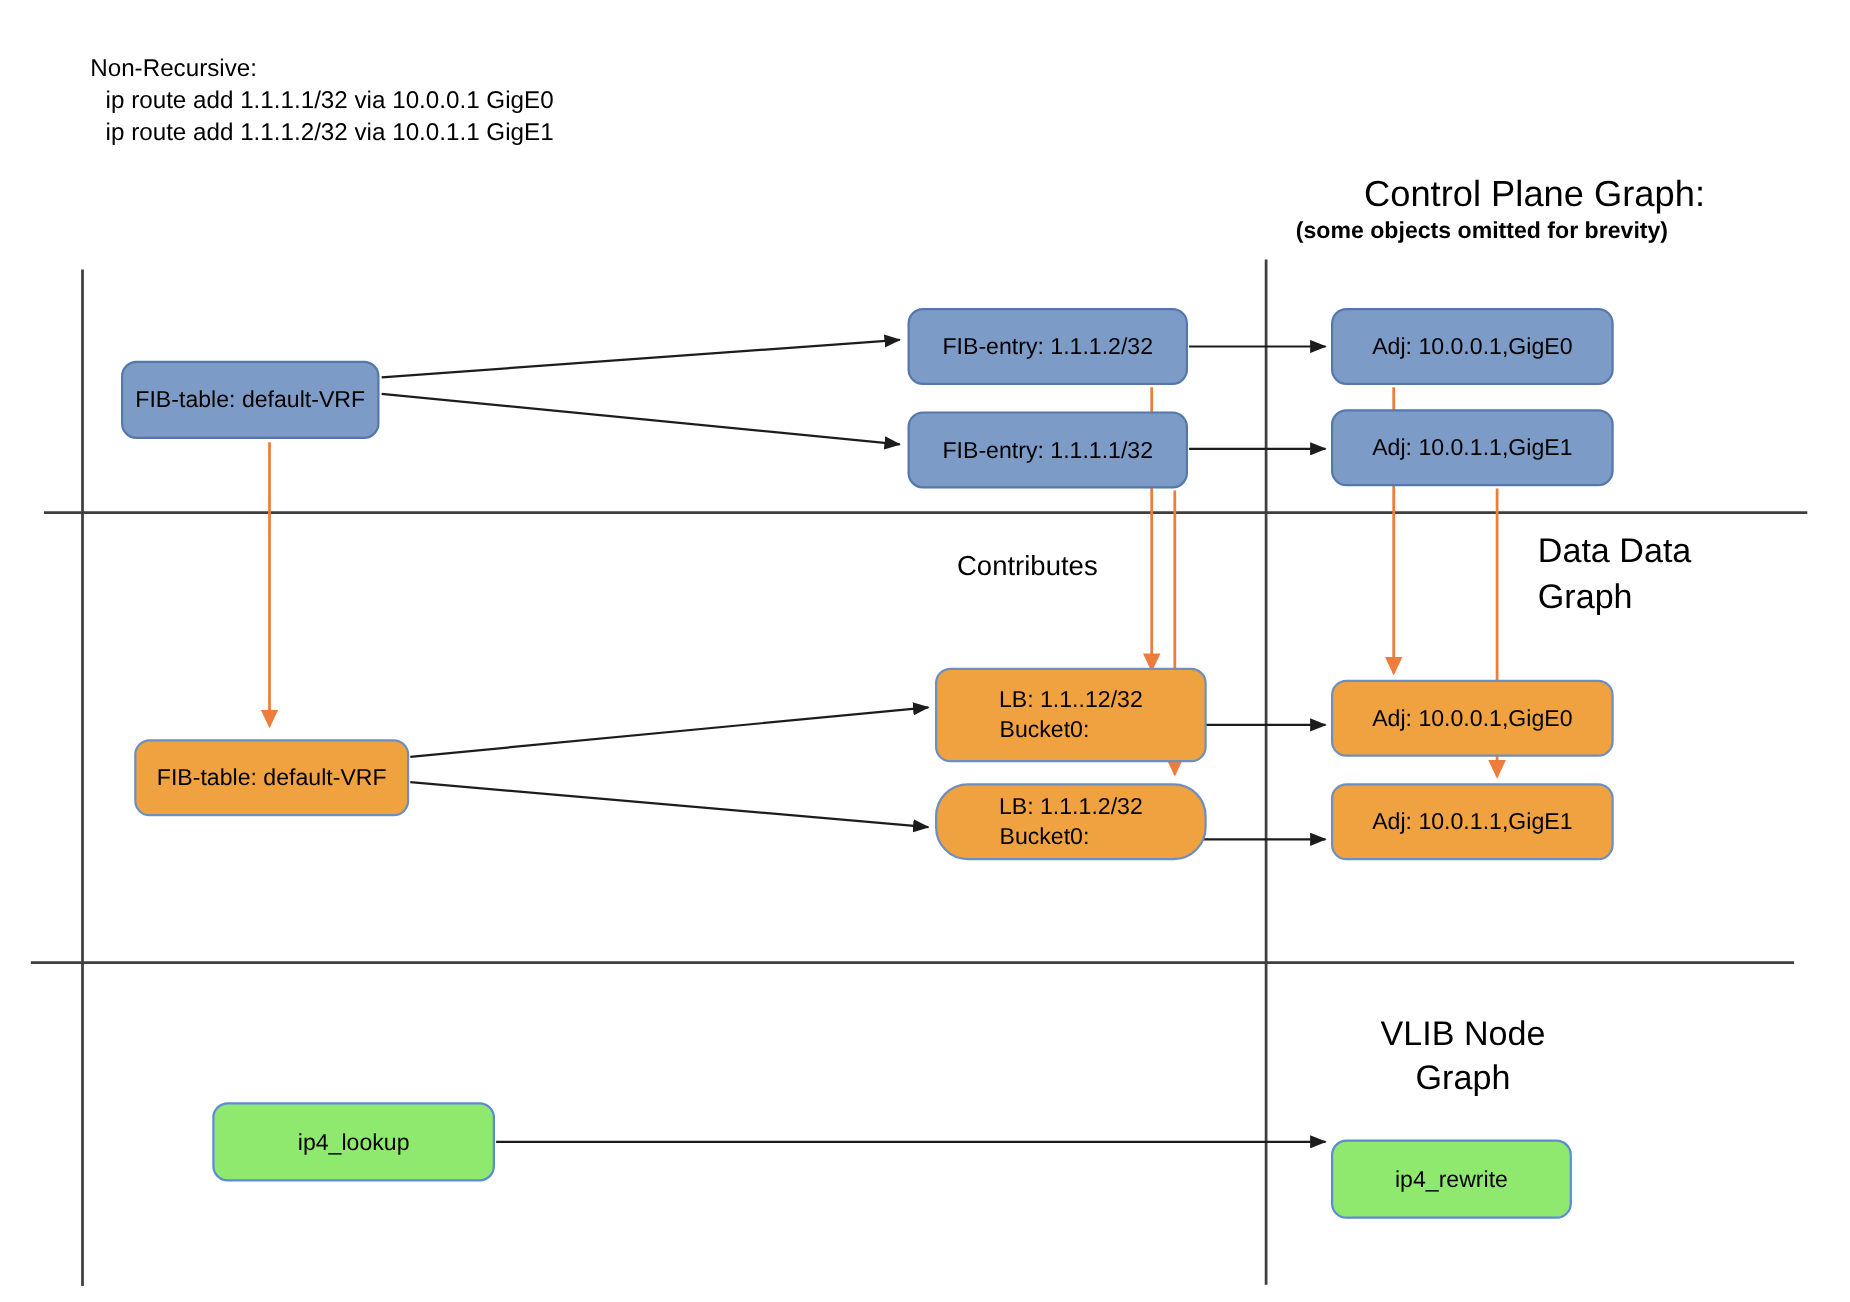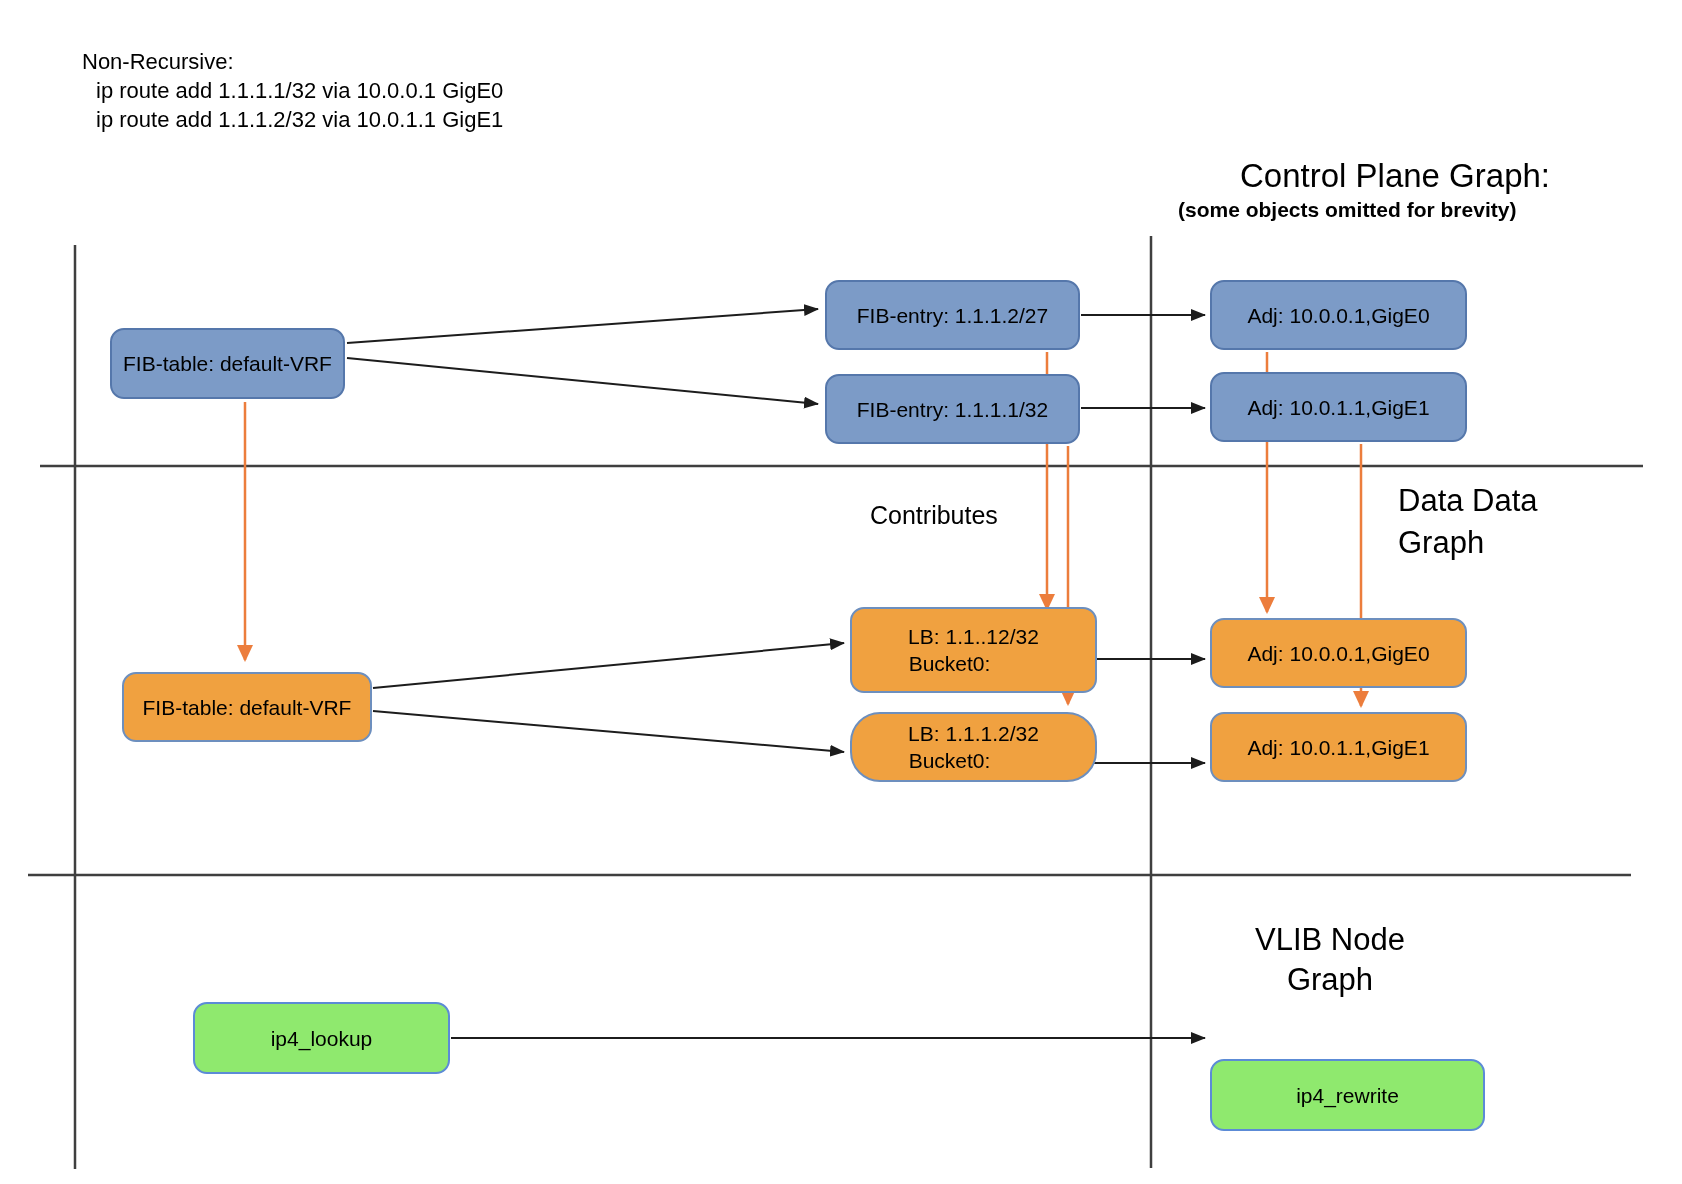--- a/index.html
+++ b/index.html
@@ -48,21 +48,21 @@
   .cp-adj-0{left:1210px;top:268px;width:257px;height:70px;}
   .cp-adj-1{left:1210px;top:360px;width:257px;height:70px;}
 
   .dp-fib-table{left:122px;top:660px;width:250px;height:70px;}
   .dp-lb-1{left:850px;top:595px;width:247px;height:86px;}
   .dp-lb-2{left:850px;top:700px;width:247px;height:70px;border-radius:30px;}
   .dp-adj-0{left:1210px;top:606px;width:257px;height:70px;}
   .dp-adj-1{left:1210px;top:700px;width:257px;height:70px;}
 
   .vlib-lookup{left:193px;top:990px;width:257px;height:72px;}
-  .vlib-rewrite{left:1210px;top:1047px;width:275px;height:72px;}
+  .vlib-rewrite{left:1210px;top:1024px;width:219px;height:72px;}
 
   .lb-line2{transform:translateX(-24px);}
 </style>
 </head>
 <body>
 
 <div class="canvas">
 
   <svg class="connectors">
     <defs>
@@ -114,21 +114,21 @@
 
   <div class="vlib-title">
     <div>VLIB Node</div>
     <div>Graph</div>
   </div>
 
   <div class="node blue cp-fib-table">
     <span>FIB-table: default-VRF</span>
   </div>
   <div class="node blue cp-fib-entry-2">
-    <span>FIB-entry: 1.1.1.2/27</span>
+    <span>FIB-entry: 1.1.1.2/32</span>
   </div>
   <div class="node blue cp-fib-entry-1">
     <span>FIB-entry: 1.1.1.1/32</span>
   </div>
   <div class="node blue cp-adj-0">
     <span>Adj: 10.0.0.1,GigE0</span>
   </div>
   <div class="node blue cp-adj-1">
     <span>Adj: 10.0.1.1,GigE1</span>
   </div>

